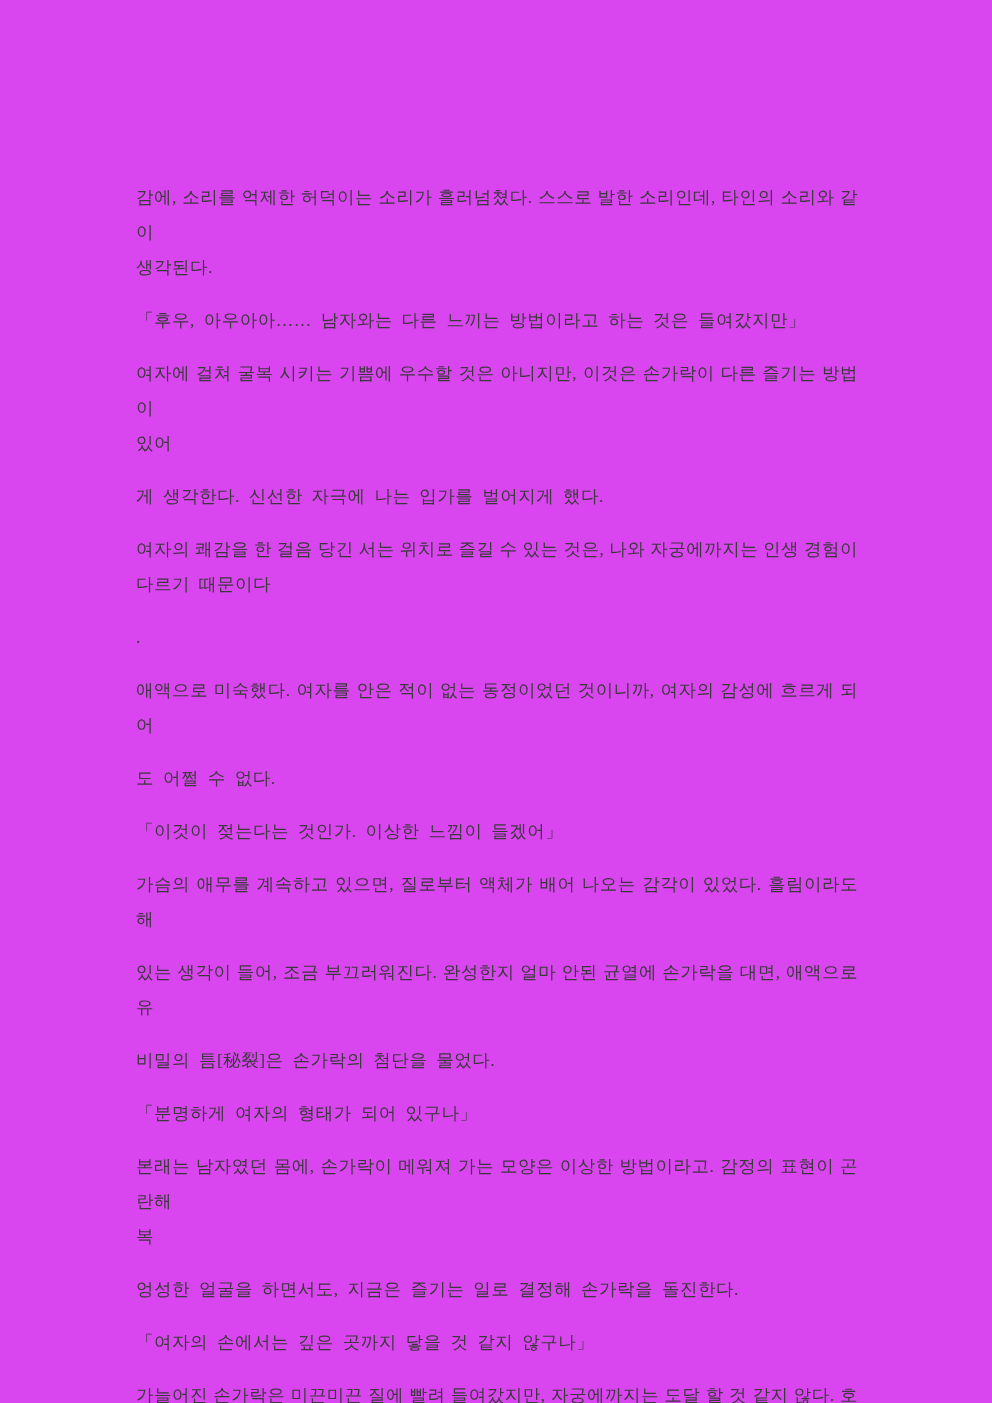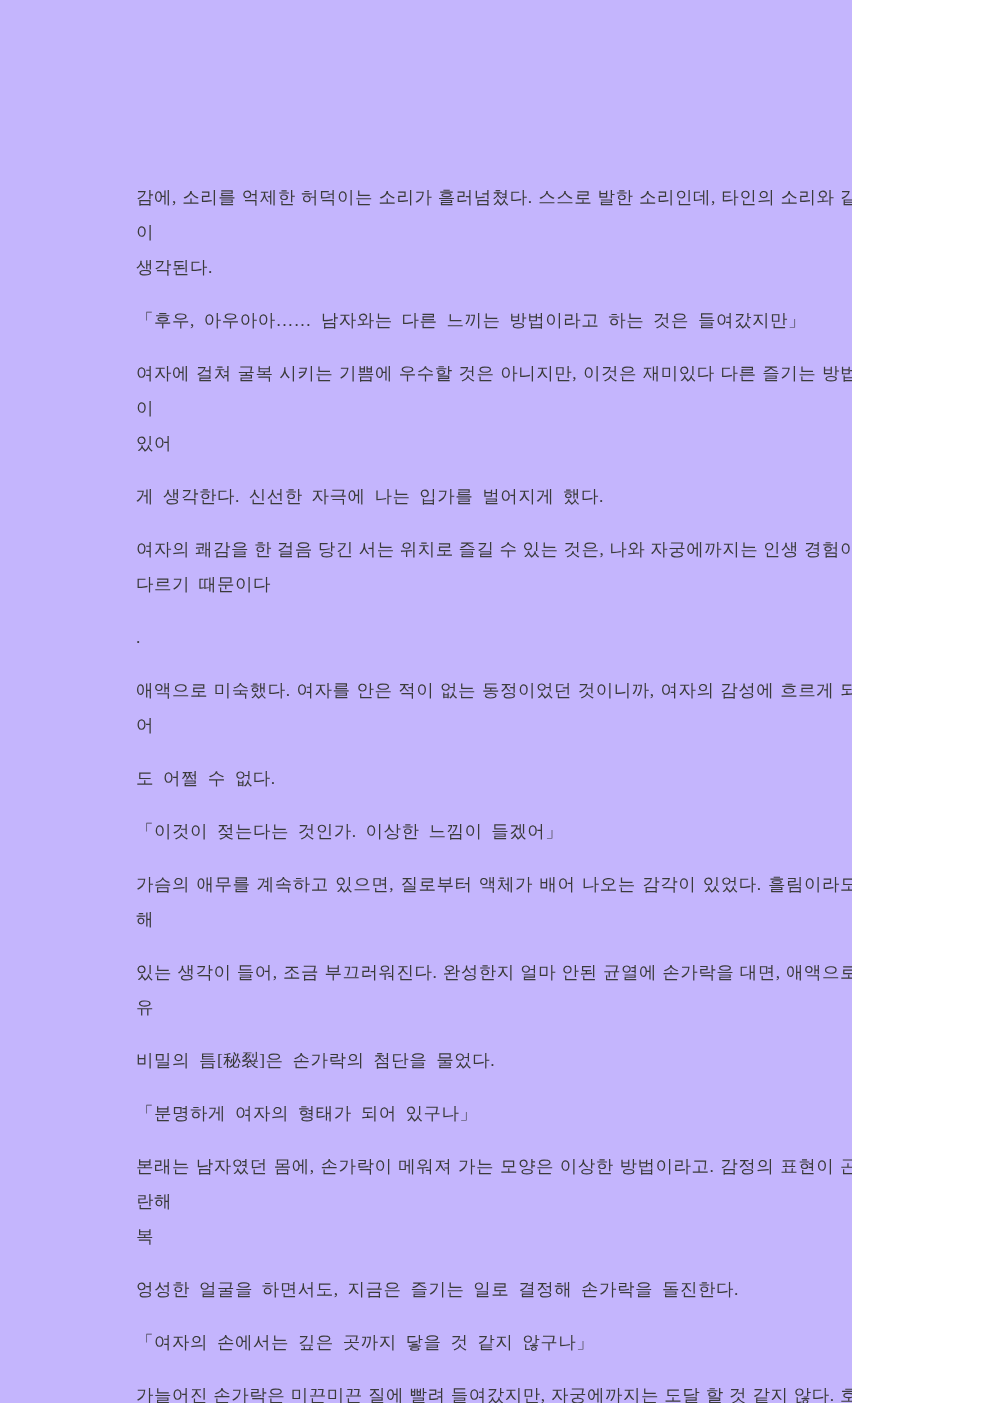--- a/index.html
+++ b/index.html
@@ -3,23 +3,23 @@
 <meta charset="utf-8">
 <style>
   * { margin: 0; padding: 0; box-sizing: border-box; }
   html, body {
     width: 992px;
     min-height: 1403px;
     background: #ffffff;
   }
   .page {
     position: relative;
-    width: 852px;
+    width: 992px;
     height: 1403px;
-    background: #c4b5fd;
+    background: #d946ef;
     overflow: hidden;
   }
   .doc {
     position: absolute;
     left: 136px;
     top: 180px;
     width: 722px;
     font-family: "Liberation Serif", "DejaVu Serif", serif;
     font-size: 17.5px;
     line-height: 35px;
@@ -44,21 +44,21 @@
 <div class="page">
   <div class="doc" style="color: rgb(58, 58, 58);">
       <div class="paragraph">
         <div class="line justified">감에, 소리를 억제한 허덕이는 소리가 흘러넘쳤다. 스스로 발한 소리인데, 타인의 소리와 같이</div>
         <div class="line">생각된다.</div>
       </div>
       <div class="paragraph">
         <div class="line">「후우, 아우아아…… 남자와는 다른 느끼는 방법이라고 하는 것은 들여갔지만」</div>
       </div>
       <div class="paragraph">
-        <div class="line justified">여자에 걸쳐 굴복 시키는 기쁨에 우수할 것은 아니지만, 이것은 재미있다 다른 즐기는 방법이</div>
+        <div class="line justified">여자에 걸쳐 굴복 시키는 기쁨에 우수할 것은 아니지만, 이것은 손가락이 다른 즐기는 방법이</div>
         <div class="line">있어</div>
       </div>
       <div class="paragraph">
         <div class="line">게 생각한다. 신선한 자극에 나는 입가를 벌어지게 했다.</div>
       </div>
       <div class="paragraph">
         <div class="line justified">여자의 쾌감을 한 걸음 당긴 서는 위치로 즐길 수 있는 것은, 나와 자궁에까지는 인생 경험이</div>
         <div class="line">다르기 때문이다</div>
       </div>
       <div class="paragraph">

